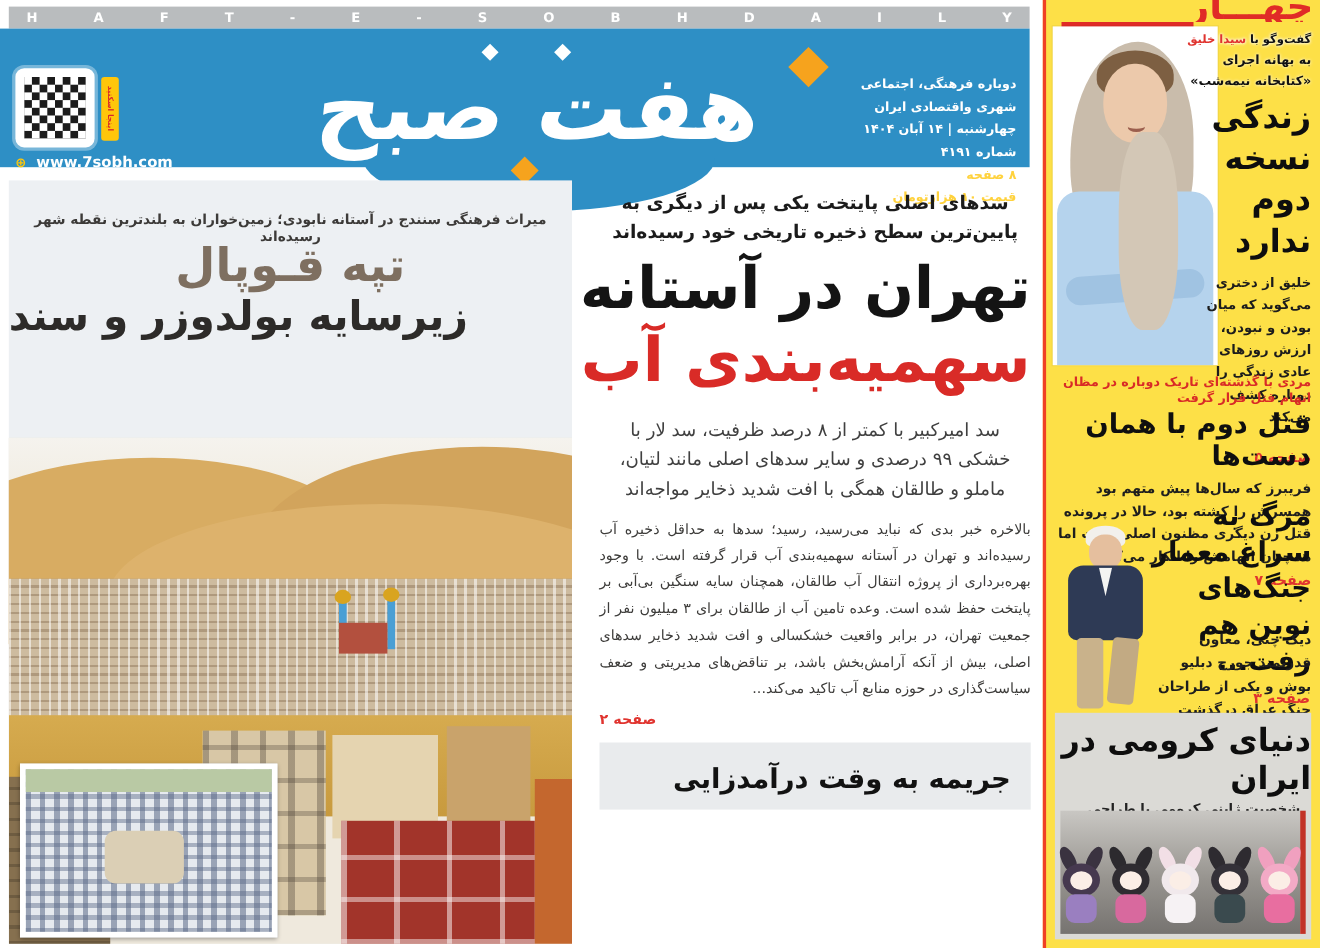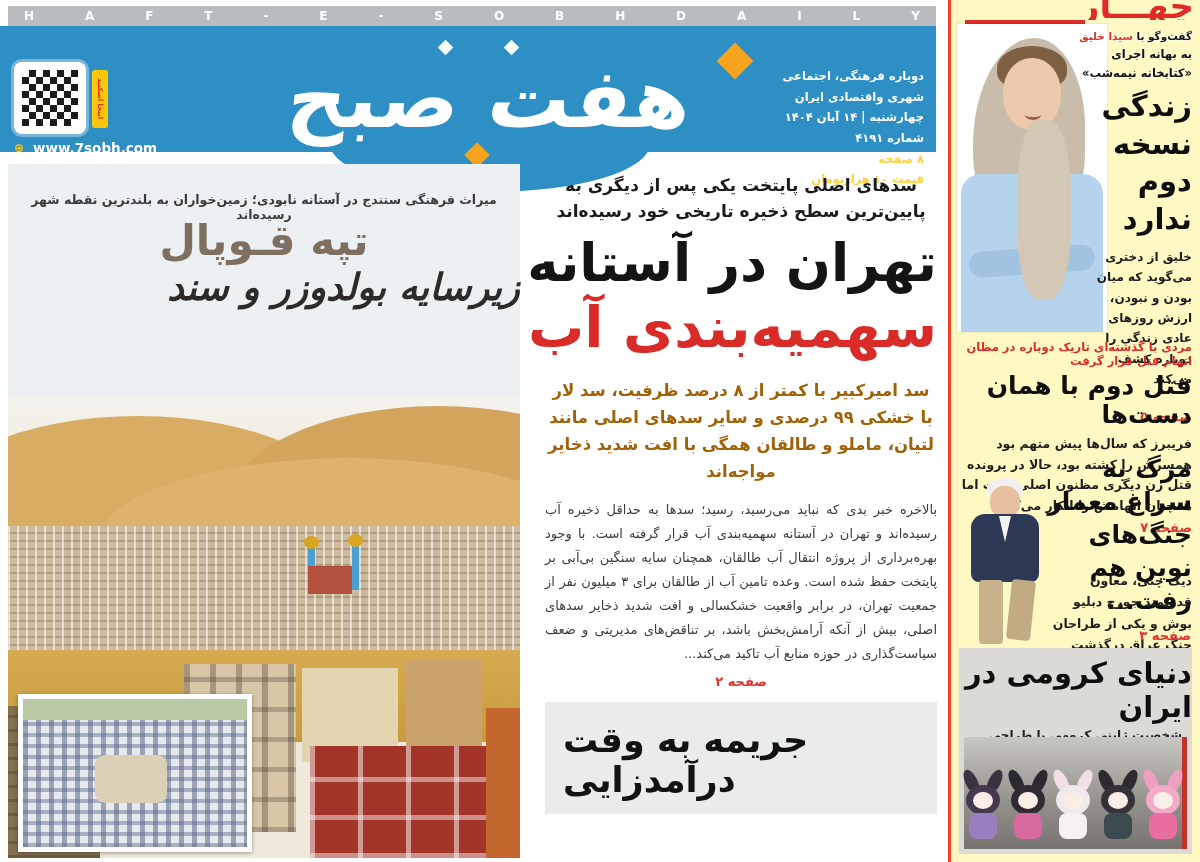--- a/index.html
+++ b/index.html
@@ -38,21 +38,21 @@
   .issue-info .yl{color:#ffd23d;}
 
   
   .rtl{direction:rtl;}
   .pageref{color:#e0342f;font-weight:800;font-size:13px;}
 
   
   .left-col{position:absolute;left:8px;top:164px;width:512px;height:694px;background:#edf0f3;direction:rtl;}
   .lc-kicker{position:absolute;top:28px;left:4%;width:92%;text-align:center;font-size:12.5px;font-weight:700;color:#3c3a38;}
   .lc-h1{position:absolute;top:52px;width:100%;text-align:center;font-size:42px;font-weight:900;color:#7e6f60;}
-  .lc-h2{position:absolute;top:102px;width:100%;text-align:right;font-size:37px;font-weight:900;color:#2d2b29;font-style:italic;}
+  .lc-h2{position:absolute;top:102px;width:100%;text-align:left;font-size:37px;font-weight:900;color:#2d2b29;}
   .lc-body{position:absolute;top:156px;left:8%;width:84%;text-align:center;font-size:14.5px;font-weight:700;color:#454340;line-height:1.6;}
   .lc-ref{position:absolute;top:210px;width:100%;text-align:center;}
 
   
   .city-photo{position:absolute;left:0;top:234px;width:512px;height:460px;overflow:hidden;background:#efe9dd;}
   .sky{position:absolute;inset:0 0 auto 0;height:120px;background:linear-gradient(#f5f3ee,#ece4d2);}
   .hill{position:absolute;border-radius:50%;}
   .hill.h1{left:-80px;top:18px;width:420px;height:190px;background:#d8ac62;}
   .hill.h2{left:220px;top:8px;width:420px;height:200px;background:#d2a45c;}
   .hill.h3{left:90px;top:60px;width:500px;height:170px;background:#ddb26c;}
@@ -85,29 +85,29 @@
       background-image:linear-gradient(180deg,#b9c9a4 0 14%,transparent 14%),
         repeating-linear-gradient(90deg,rgba(90,105,135,.55) 0 5px,transparent 5px 13px),
         repeating-linear-gradient(0deg,rgba(90,105,135,.45) 0 4px,transparent 4px 11px);}
   .map-clear{position:absolute;left:72px;top:56px;width:72px;height:48px;background:#dbcfb5;border-radius:10px;}
 
   
   .center-col{position:absolute;left:545px;top:172px;width:392px;direction:rtl;text-align:center;}
   .lead-kicker{font-size:17px;font-weight:800;color:#1b1b1b;line-height:1.55;padding:0 6px;}
   .lead-h-black{font-size:53px;font-weight:900;color:#141414;line-height:1.2;margin-top:6px;white-space:nowrap;}
   .lead-h-red{font-size:56px;font-weight:900;color:#d92b27;line-height:1.15;margin-top:2px;white-space:nowrap;}
-  .lead-deck{font-size:16.5px;font-weight:700;color:#a16207;line-height:1.65;margin-top:16px;padding:0 2px;}
+  .lead-deck{font-size:16.5px;font-weight:400;color:#404040;line-height:1.65;margin-top:16px;padding:0 2px;}
   .lead-body{font-size:13px;font-weight:500;color:#3d3c3a;line-height:1.85;text-align:justify;margin-top:12px;}
-  .lead-ref{text-align:center;margin-top:8px;}
+  .lead-ref{text-align:left;margin-top:8px;}
   .cbox{background:#e9ebed;margin-top:13px;padding:12px 18px 10px;text-align:right;}
   .cbox .bx-kicker{font-size:13px;font-weight:700;color:#222;line-height:1.6;}
-  .cbox .bx-head{font-size:35px;font-weight:900;color:#121212;text-align:left;margin:6px 0 4px;}
-
-  
-  .rail{position:absolute;left:948px;top:0;width:252px;height:862px;background:#fef9c3;
+  .cbox .bx-head{font-size:25px;font-weight:900;color:#121212;text-align:right;margin:6px 0 4px;}
+
+  
+  .rail{position:absolute;left:948px;top:0;width:252px;height:862px;background:#fde047;
         border-left:3px solid #ef4123;box-sizing:border-box;direction:rtl;}
   .rail-mast{position:absolute;right:6px;top:-14px;height:34px;overflow:hidden;color:#e02b27;
              font-size:34px;font-weight:900;}
   .rail-mast-bar{position:absolute;left:14px;top:20px;width:120px;height:5px;background:#e02b27;}
   .woman-photo{position:absolute;left:6px;top:24px;width:150px;height:308px;background:#fff;box-shadow:0 0 0 1px rgba(0,0,0,.05);overflow:hidden;}
   .w-scarf{position:absolute;left:16px;top:14px;width:112px;height:196px;background:#c9bcab;border-radius:55% 45% 42% 42%;}
   .w-hair{position:absolute;left:40px;top:22px;width:70px;height:44px;background:#7d5f42;border-radius:50% 50% 40% 40%;}
   .w-face{position:absolute;left:46px;top:34px;width:58px;height:72px;background:#ecc9ab;border-radius:48%;}
   .w-smile{position:absolute;left:68px;top:86px;width:16px;height:7px;border-bottom:3px solid #9c5f4e;border-radius:50%;}
   .w-shirt{position:absolute;left:4px;bottom:0;width:142px;height:158px;background:#b5d3ed;border-radius:20px 20px 0 0;}

